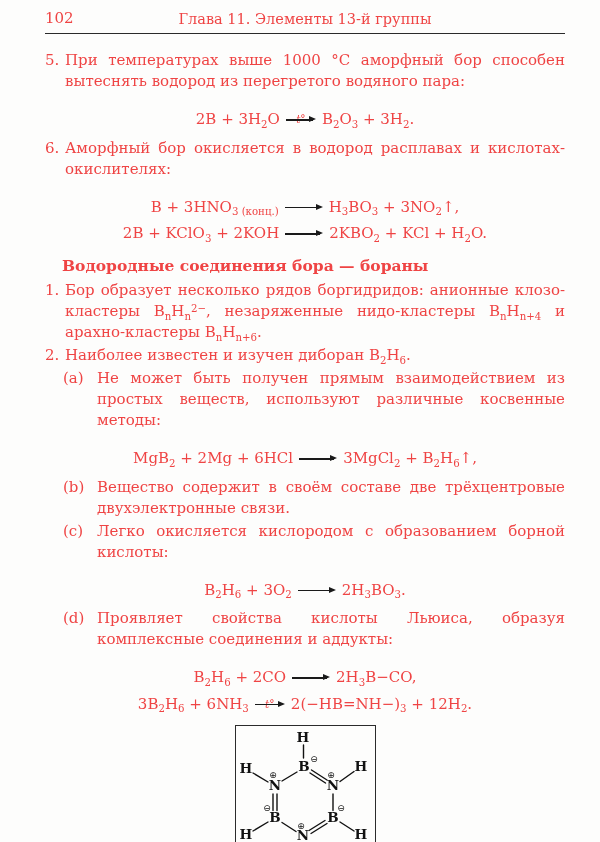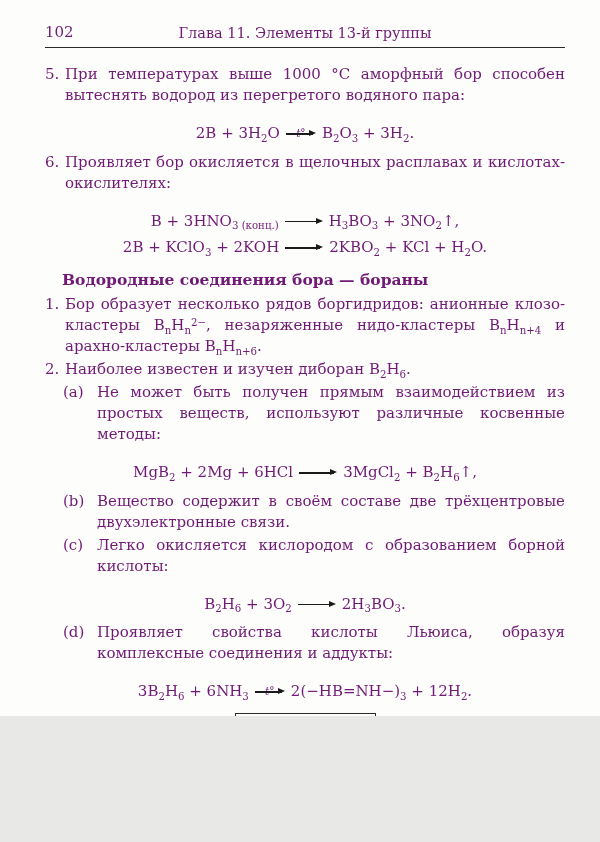--- a/index.html
+++ b/index.html
@@ -1,20 +1,20 @@
 <!DOCTYPE html>
 <html><head>
 <meta charset="utf-8">
 <style>
   html,body{margin:0;padding:0;background:#e8e8e6;}
   .page{
-    width:600px;height:716px;box-sizing:border-box;background:#fdfdfc;
-    padding:22px 35px 0 45px;position:relative;
+    width:600px;height:842px;box-sizing:border-box;background:#fdfdfc;
+    padding:8px 35px 0 45px;position:relative;
     font-family:"DejaVu Serif","Liberation Serif",serif;
-    font-size:15px;line-height:1.4;color:#701a75;
+    font-size:15px;line-height:1.4;color:#ef4444;
   }
   
   .hdr{display:grid;grid-template-columns:1fr auto 1fr;align-items:end;
        border-bottom:1.3px solid #2a2a2a;padding-bottom:4px;}
   .hdr .pnum{font-size:15px;}
   .hdr .ch{font-size:14.5px;text-align:center;white-space:nowrap;}
   
   .content{margin-top:16px;}
   .item{display:flex;margin:0 0 2px 0;}
   .item-num{flex:none;width:20px;}
@@ -59,21 +59,21 @@
     <div class="item">
       <span class="item-num">5.</span>
       <div class="item-body">При температурах выше 1000 °C аморфный бор способен вытеснять водород из перегретого водяного пара:</div>
     </div>
     <div class="eqs">
         <div class="eq-row"><span>2B + 3H<sub>2</sub>O</span><span class="rxn-arrow"><span class="arrow-label">t°</span><span class="arrow-body" style="width: 30px;"></span></span><span>B<sub>2</sub>O<sub>3</sub> + 3H<sub>2</sub>.</span></div>
       </div>
 
     <div class="item">
       <span class="item-num">6.</span>
-      <div class="item-body">Проявляет бор окисляется в щелочных расплавах и кислотах-окислителях:</div>
+      <div class="item-body">Аморфный бор окисляется в водород расплавах и кислотах-окислителях:</div>
     </div>
     <div class="eqs">
         <div class="eq-row"><span>B + 3HNO<sub>3 (конц.)</sub></span><span class="rxn-arrow"><span class="arrow-body" style="width: 38px;"></span></span><span>H<sub>3</sub>BO<sub>3</sub> + 3NO<sub>2</sub>↑,</span></div>
         <div class="eq-row"><span>2B + KClO<sub>3</sub> + 2KOH</span><span class="rxn-arrow"><span class="arrow-body" style="width: 38px;"></span></span><span>2KBO<sub>2</sub> + KCl + H<sub>2</sub>O.</span></div>
       </div>
 
     <div class="heading">Водородные соединения бора — бораны</div>
 
     <div class="item">
       <span class="item-num">1.</span>
@@ -104,20 +104,21 @@
     </div>
     <div class="eqs">
         <div class="eq-row"><span>B<sub>2</sub>H<sub>6</sub> + 3O<sub>2</sub></span><span class="rxn-arrow"><span class="arrow-body" style="width: 38px;"></span></span><span>2H<sub>3</sub>BO<sub>3</sub>.</span></div>
       </div>
 
     <div class="subitem">
       <span class="item-num">(d)</span>
       <div class="item-body">Проявляет свойства кислоты Льюиса, образуя комплексные соединения и аддукты:</div>
     </div>
     <div class="eqs">
+        <div class="eq-row"><span>B<sub>2</sub>H<sub>6</sub> + 2CO</span><span class="rxn-arrow"><span class="arrow-body" style="width: 38px;"></span></span><span>2H<sub>3</sub>B−CO,</span></div>
         <div class="eq-row"><span>3B<sub>2</sub>H<sub>6</sub> + 6NH<sub>3</sub></span><span class="rxn-arrow"><span class="arrow-label">t°</span><span class="arrow-body" style="width: 30px;"></span></span><span>2(−HB=NH−)<sub>3</sub> + 12H<sub>2</sub>.</span></div>
       </div>
 
     <div class="figure-wrap">
       <div class="mol-box">
         <svg id="borazole-svg" width="139" height="148" viewBox="0 0 139 148" xmlns="http://www.w3.org/2000/svg">
             <line x1="67.5" y1="19" x2="67.5" y2="32" class="bond"></line>
             <line x1="17" y1="47" x2="32" y2="56" class="bond"></line>
             <line x1="118" y1="45.5" x2="104" y2="55.5" class="bond"></line>
             <line x1="61" y1="46" x2="46" y2="55" class="bond"></line>

